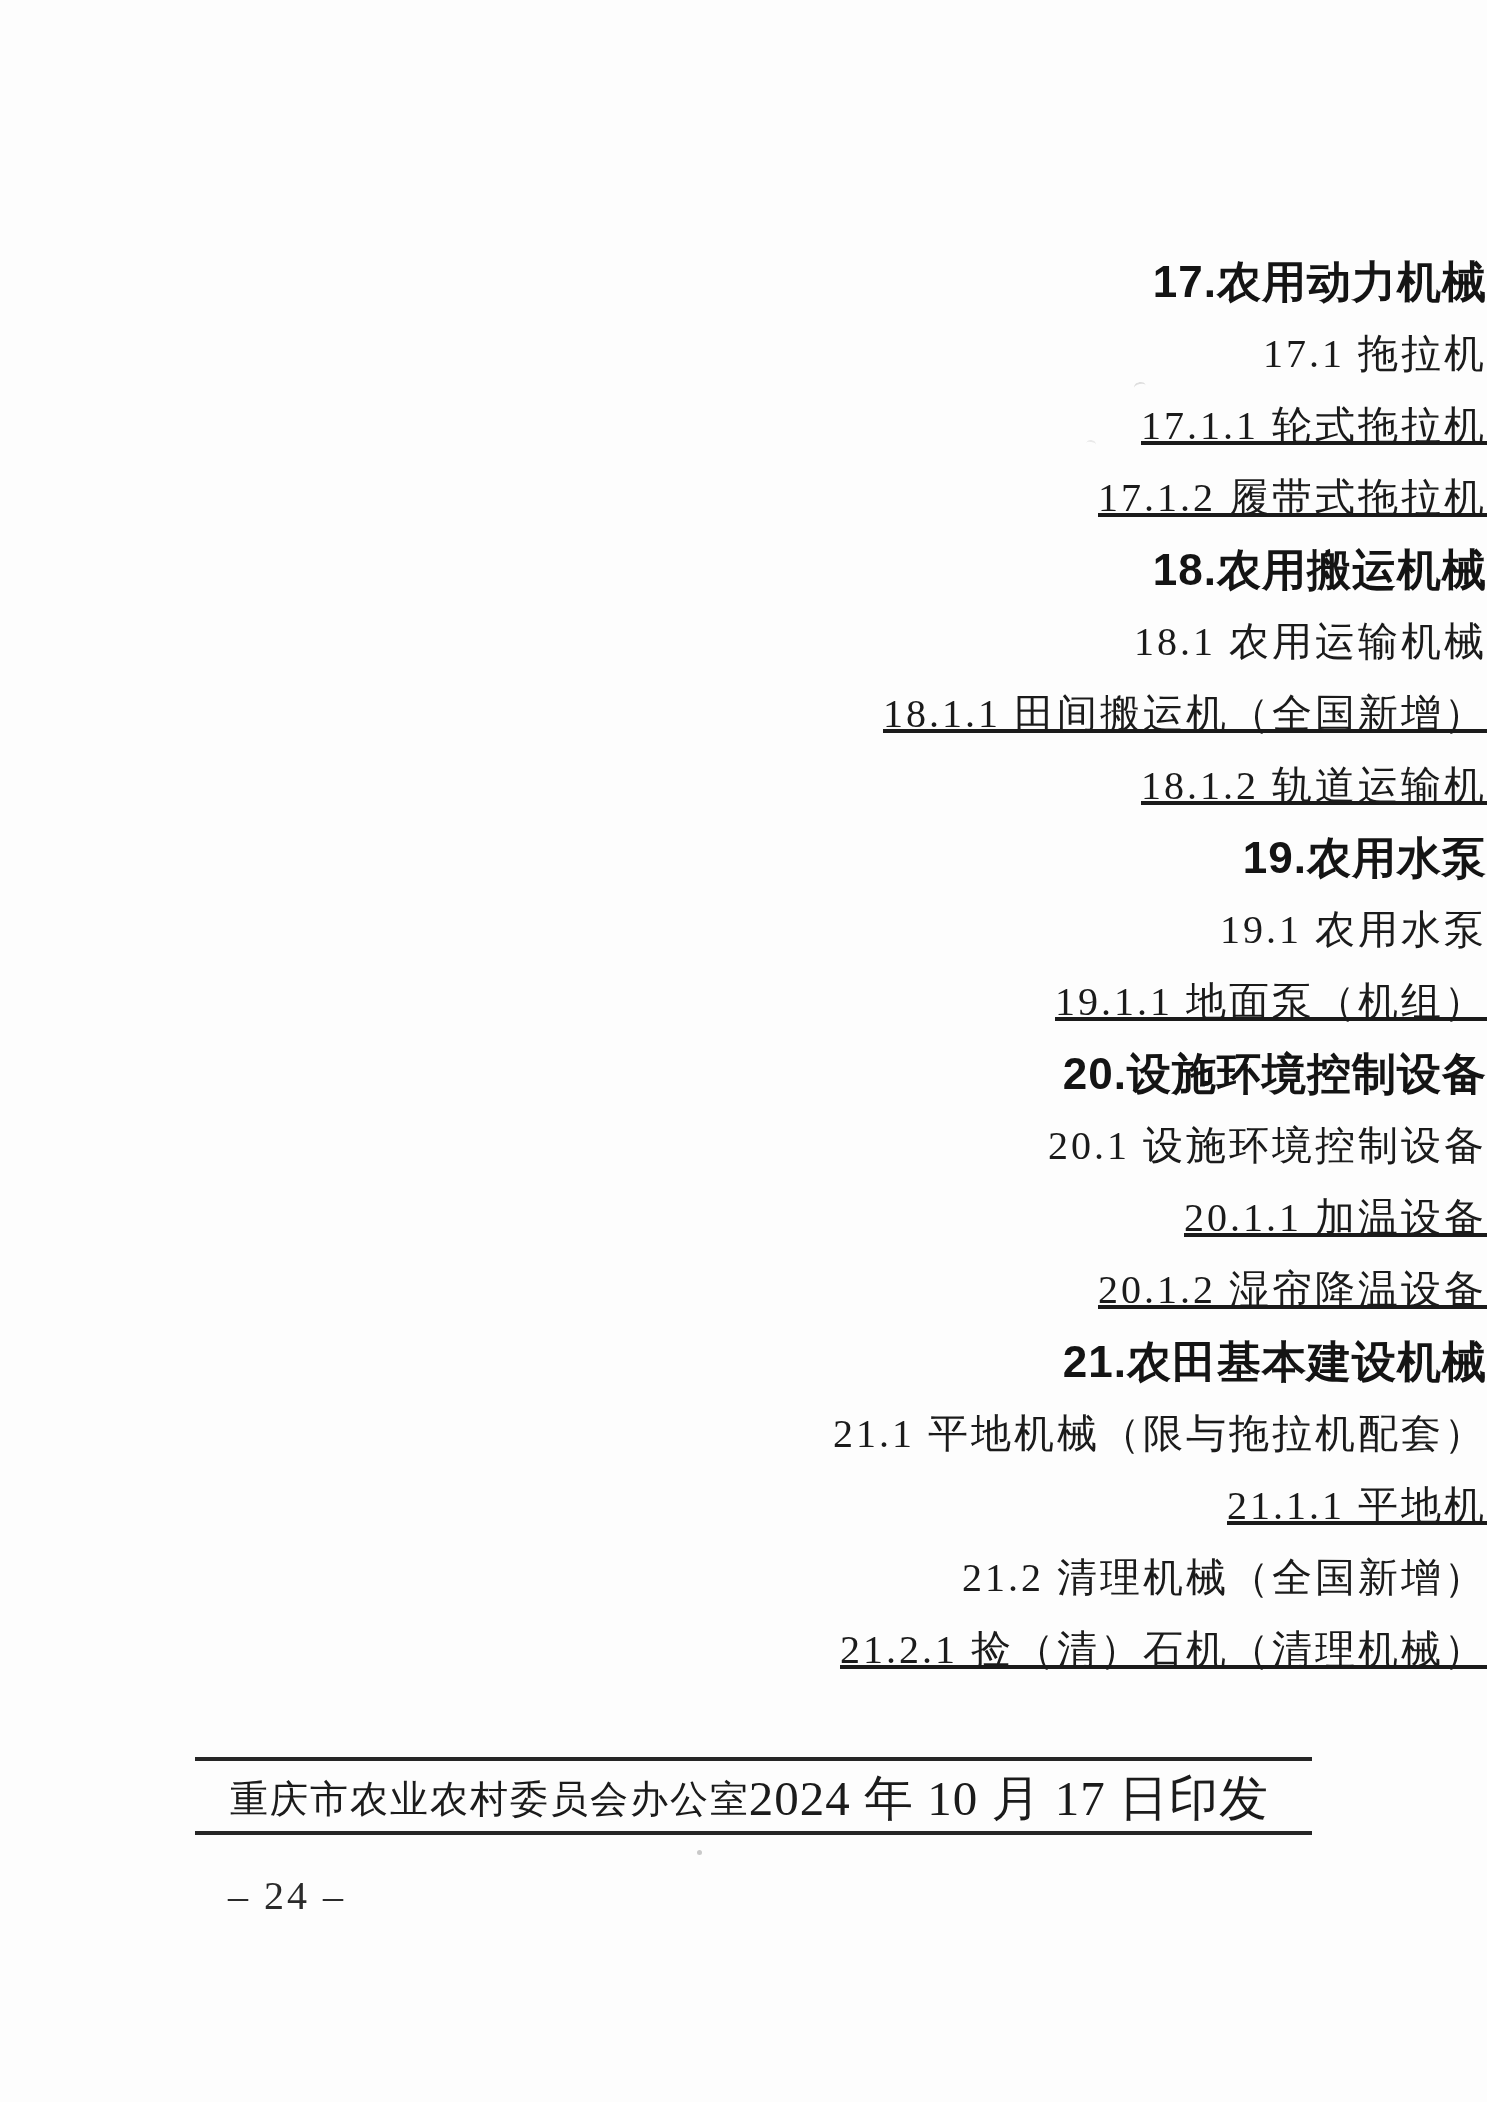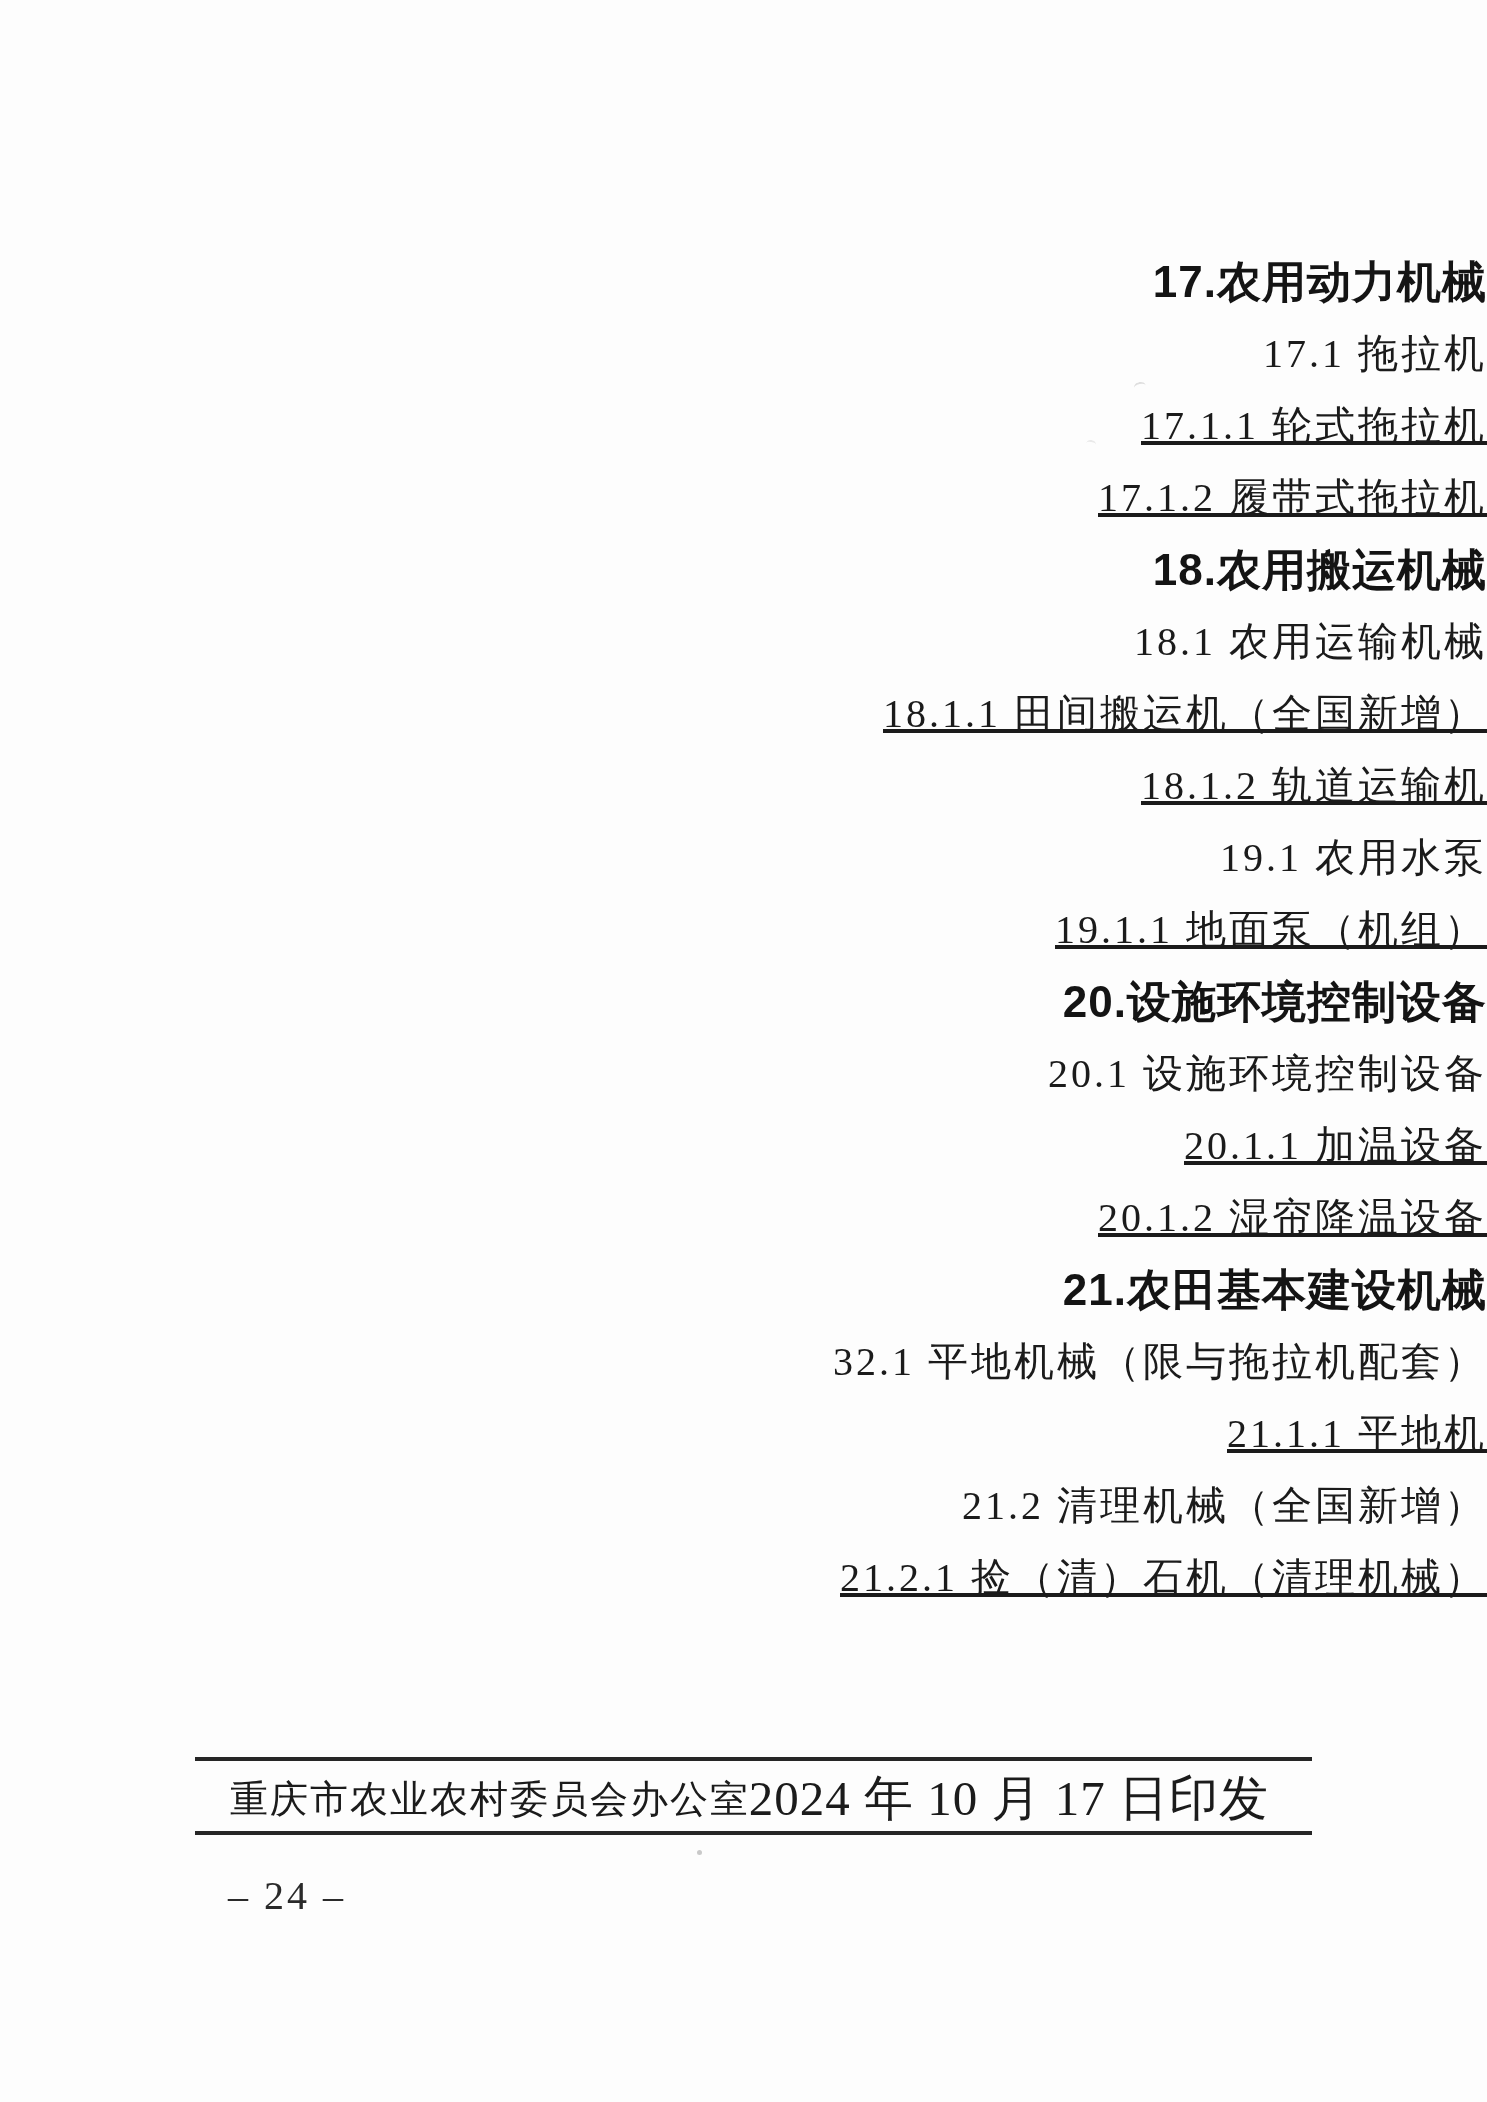--- a/index.html
+++ b/index.html
@@ -99,28 +99,29 @@
 
   <div class="content">
       <div class="line lvl1">17.农用动力机械</div>
       <div class="line lvl2">17.1 拖拉机</div>
       <div class="line lvl3">17.1.1 轮式拖拉机</div>
       <div class="line lvl3">17.1.2 履带式拖拉机</div>
       <div class="line lvl1">18.农用搬运机械</div>
       <div class="line lvl2">18.1 农用运输机械</div>
       <div class="line lvl3">18.1.1 田间搬运机（全国新增）</div>
       <div class="line lvl3">18.1.2 轨道运输机</div>
+      <div class="line lvl1">19.农用水泵</div>
       <div class="line lvl2">19.1 农用水泵</div>
       <div class="line lvl3">19.1.1 地面泵（机组）</div>
       <div class="line lvl1">20.设施环境控制设备</div>
       <div class="line lvl2">20.1 设施环境控制设备</div>
       <div class="line lvl3">20.1.1 加温设备</div>
       <div class="line lvl3">20.1.2 湿帘降温设备</div>
       <div class="line lvl1">21.农田基本建设机械</div>
-      <div class="line lvl2">32.1 平地机械（限与拖拉机配套）</div>
+      <div class="line lvl2">21.1 平地机械（限与拖拉机配套）</div>
       <div class="line lvl3">21.1.1 平地机</div>
       <div class="line lvl2">21.2 清理机械（全国新增）</div>
       <div class="line lvl3">21.2.1 捡（清）石机（清理机械）</div>
     </div>
 
   <div class="footer-rule rule-top"></div>
 
   <div class="footer-issuer">重庆市农业农村委员会办公室</div>
 
   <div class="footer-date">2024 年 10 月 17 日印发</div>

